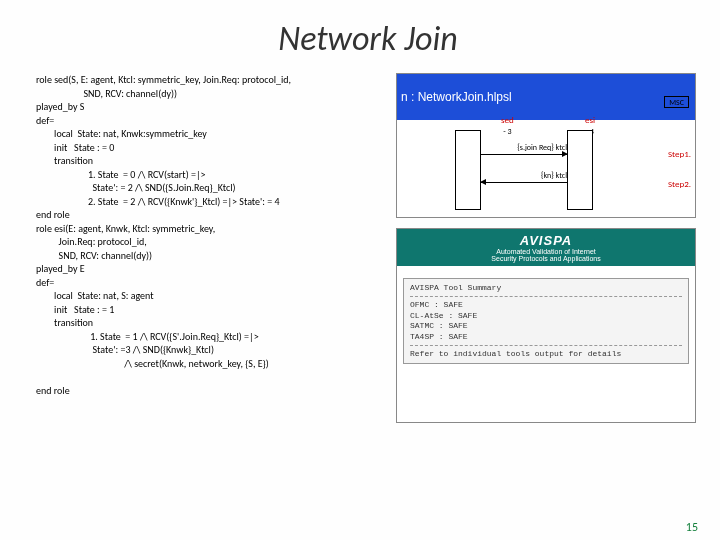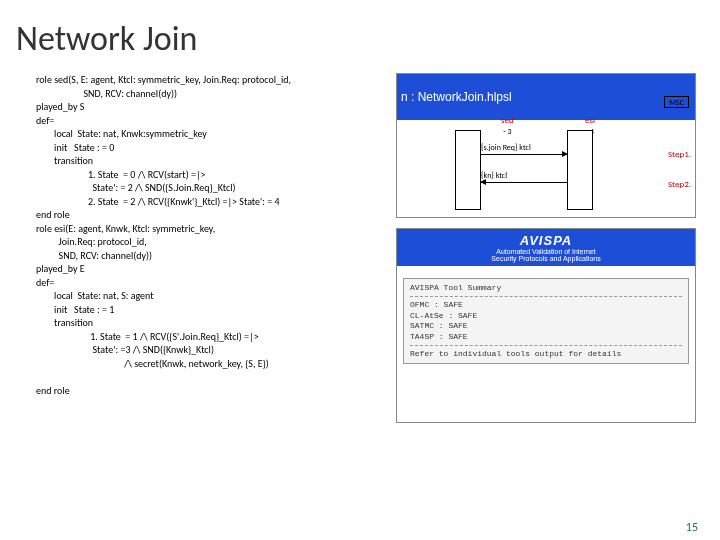--- a/index.html
+++ b/index.html
@@ -5,26 +5,27 @@
   * { box-sizing: border-box; margin: 0; padding: 0; }
   body {
     width: 720px;
     height: 540px;
     background: #fefefe;
     font-family: Calibri, Arial, sans-serif;
     position: relative;
     overflow: hidden;
   }
   .slide-title {
-    text-align: left;
+    text-align: center;
     font-size: 34px;
     font-weight: 400;
     color: #333;
     padding: 18px 0 14px 16px;
     font-family: Calibri, Arial, sans-serif;
+    font-style: italic;
   }
   .content {
     display: flex;
     gap: 0;
     padding: 0 24px 0 36px;
   }
   .code-block {
     flex: 1.2;
     font-size: 10px;
     line-height: 1.35;
@@ -91,33 +92,33 @@
     position: absolute;
     right: -1px; top: -3px;
     border-left: 6px solid #000;
     border-top: 3px solid transparent;
     border-bottom: 3px solid transparent;
   }
   .arrow.back::after { right: auto; left: -1px; border-left: none; border-right: 6px solid #000; }
   .arrow-label {
     position: absolute;
     font-size: 8px;
-    text-align: left;
+    text-align: right;
     left: 84px; right: 128px;
     color: #000;
   }
   .step-label {
     position: absolute;
     right: 4px;
     color: #c00;
     font-size: 9px;
   }
   .panel-bottom { height: 195px; background: #fff; }
   .avispa-header {
-    background: #1d4ed8;
+    background: #0f766e;
     color: #fff;
     text-align: center;
     padding: 4px 2px;
     font-size: 8px;
     font-family: Arial, sans-serif;
   }
   .avispa-title {
     font-weight: bold;
     font-style: italic;
     font-size: 13px;

